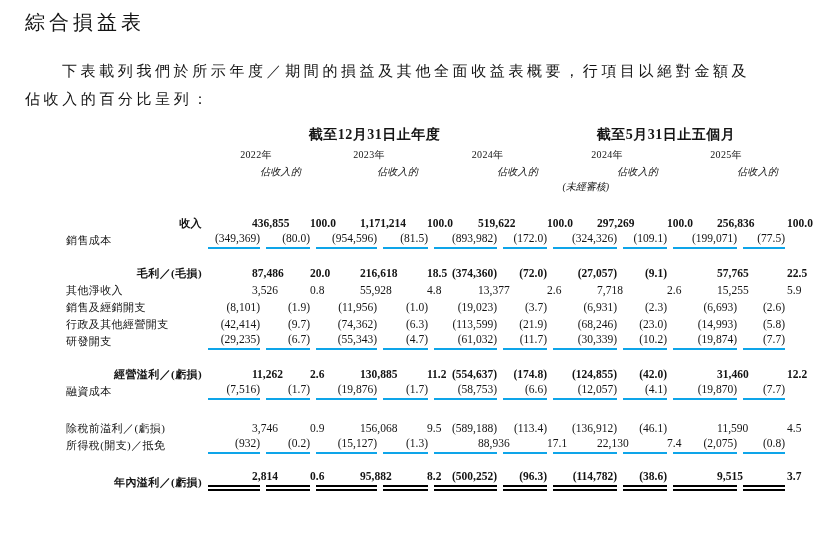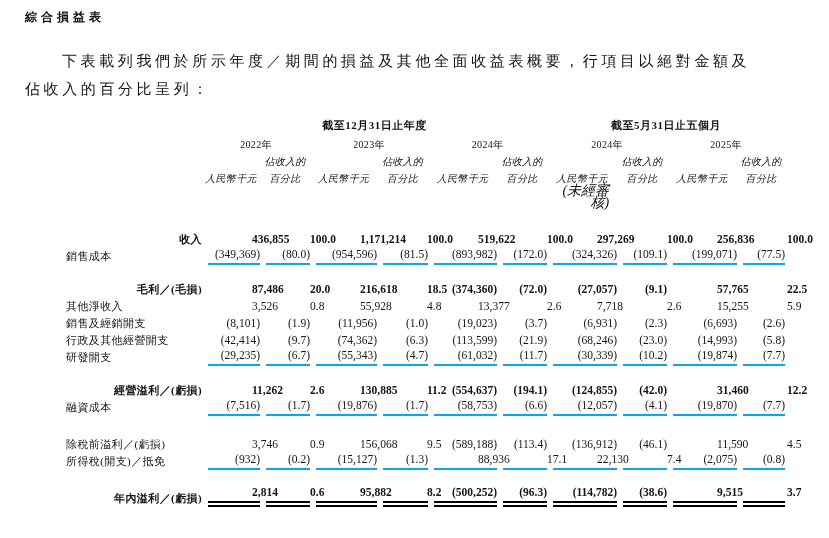--- a/index.html
+++ b/index.html
@@ -2,36 +2,36 @@
 <html><head>
 <meta charset="utf-8">
 <style>
   * { margin:0; padding:0; box-sizing:border-box; }
   html, body { width:829px; height:538px; background:#ffffff; overflow:hidden; }
   body {
     font-family:"Liberation Serif","DejaVu Serif",serif;
     color:#141414;
     padding:9px 22px 0 25px;
   }
-  .doc-title { font-size:12px; font-weight:bold; letter-spacing:4px; }
+  .doc-title { font-size:20px; font-weight:normal; letter-spacing:4px; }
   .intro { margin-top:21px; font-size:15px; letter-spacing:3.6px; line-height:28px; }
   .intro .line { display:block; white-space:nowrap; }
   .intro .line.first { padding-left:37px; }
 
   table.fin {
     border-collapse:collapse; table-layout:fixed;
     width:719px; margin:8px 0 0 41px;
     font-size:11.5px;
   }
   td, th { padding:0; vertical-align:bottom; font-weight:normal; }
   thead th, thead td { line-height:12px; }
-  thead .group  { font-weight:bold; text-align:center; font-size:11px; letter-spacing:0.5px; height:20px; }
+  thead .group  { font-weight:bold; text-align:center; font-size:14px; letter-spacing:0.5px; height:20px; }
   thead .year   { font-weight:normal; text-align:center; font-size:10px; letter-spacing:0.3px; height:20px; }
-  thead .sub    { font-style:italic; text-align:center; font-size:10px; letter-spacing:0.3px; height:17px; }
-  thead .una    { font-style:italic; text-align:right; font-size:14px; height:15px; padding-right:8px; }
+  thead .sub    { font-style:italic; text-align:left; font-size:10px; letter-spacing:0.3px; height:17px; }
+  thead .una    { font-style:italic; text-align:right; font-size:10px; height:15px; padding-right:8px; }
 
   tr.datarow td { height:17px; line-height:13px; }
   tr.datarow .lbl { font-size:11px; letter-spacing:0.4px; padding-bottom:2px; white-space:nowrap; }
   tr.bold td, tr.bold .lbl { font-weight:bold;text-align:right; }
   .num { text-align:right; }
   .num .u { margin-left:6px; padding-bottom:2px; }
   tr.ul  .num .u { border-bottom:2px solid #0ea5e9; }
   tr.ul2 .num .u { border-bottom:6px double #000; }
   .pos { padding-right:4px;margin-left:44px; }
   tr.gap td { height:16px; }
@@ -84,33 +84,20 @@
         <td class="sub">佔收入的</td>
         <td class="sub"></td>
         <td class="sub">佔收入的</td>
         <td class="sub"></td>
         <td class="sub">佔收入的</td>
         <td class="sub"></td>
         <td class="sub">佔收入的</td>
       </tr>
       <tr>
         <td class="lbl"></td>
-        <td class="sub">人民幣千元</td>
-        <td class="sub">百分比</td>
-        <td class="sub">人民幣千元</td>
-        <td class="sub">百分比</td>
-        <td class="sub">人民幣千元</td>
-        <td class="sub">百分比</td>
-        <td class="sub">人民幣千元</td>
-        <td class="sub">百分比</td>
-        <td class="sub">人民幣千元</td>
-        <td class="sub">百分比</td>
-      </tr>
-      <tr>
-        <td class="lbl"></td>
         <td class="una"></td>
         <td></td>
         <td class="una"></td>
         <td></td>
         <td class="una"></td>
         <td></td>
         <td class="una">(未經審核)</td>
         <td></td>
         <td class="una"></td>
         <td></td>
@@ -368,21 +355,21 @@
         <td class="num">
           <div class="u"><span class="pos">130,885</span></div>
         </td>
         <td class="num">
           <div class="u"><span class="pos">11.2</span></div>
         </td>
         <td class="num">
           <div class="u"><span>(554,637)</span></div>
         </td>
         <td class="num">
-          <div class="u"><span>(194.1)</span></div>
+          <div class="u"><span>(174.8)</span></div>
         </td>
         <td class="num">
           <div class="u"><span>(124,855)</span></div>
         </td>
         <td class="num">
           <div class="u"><span>(42.0)</span></div>
         </td>
         <td class="num">
           <div class="u"><span class="pos">31,460</span></div>
         </td>

